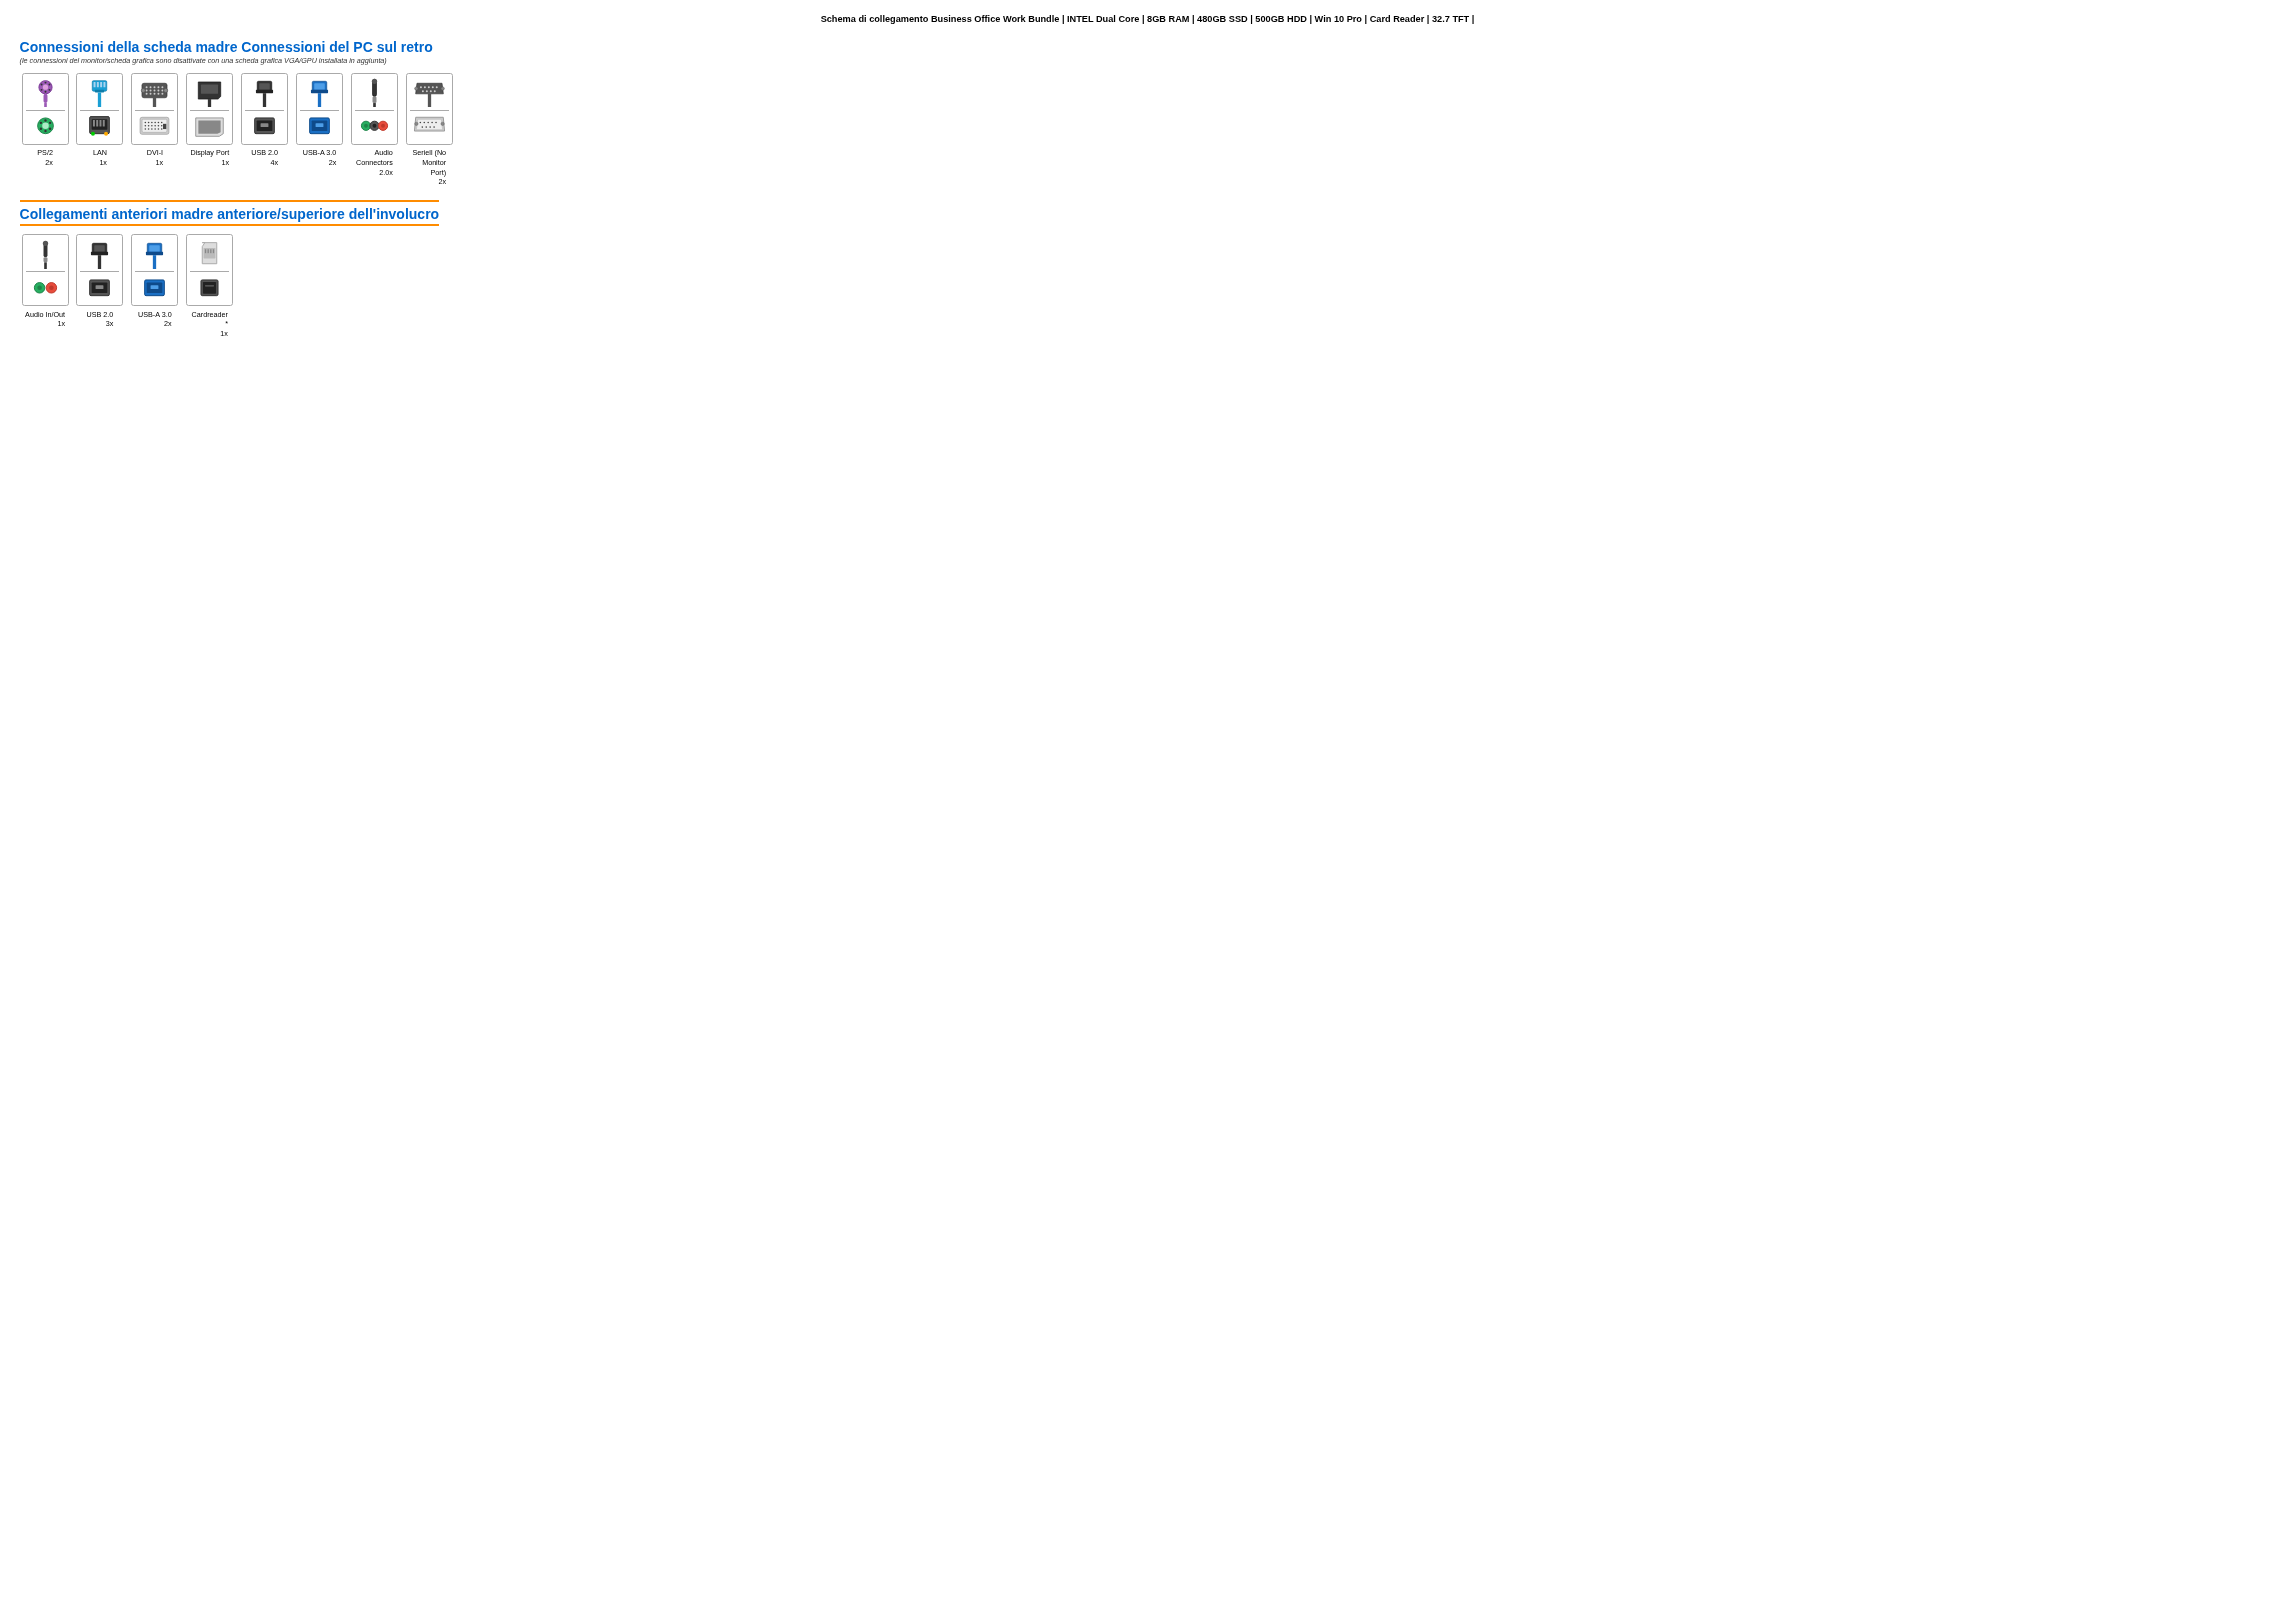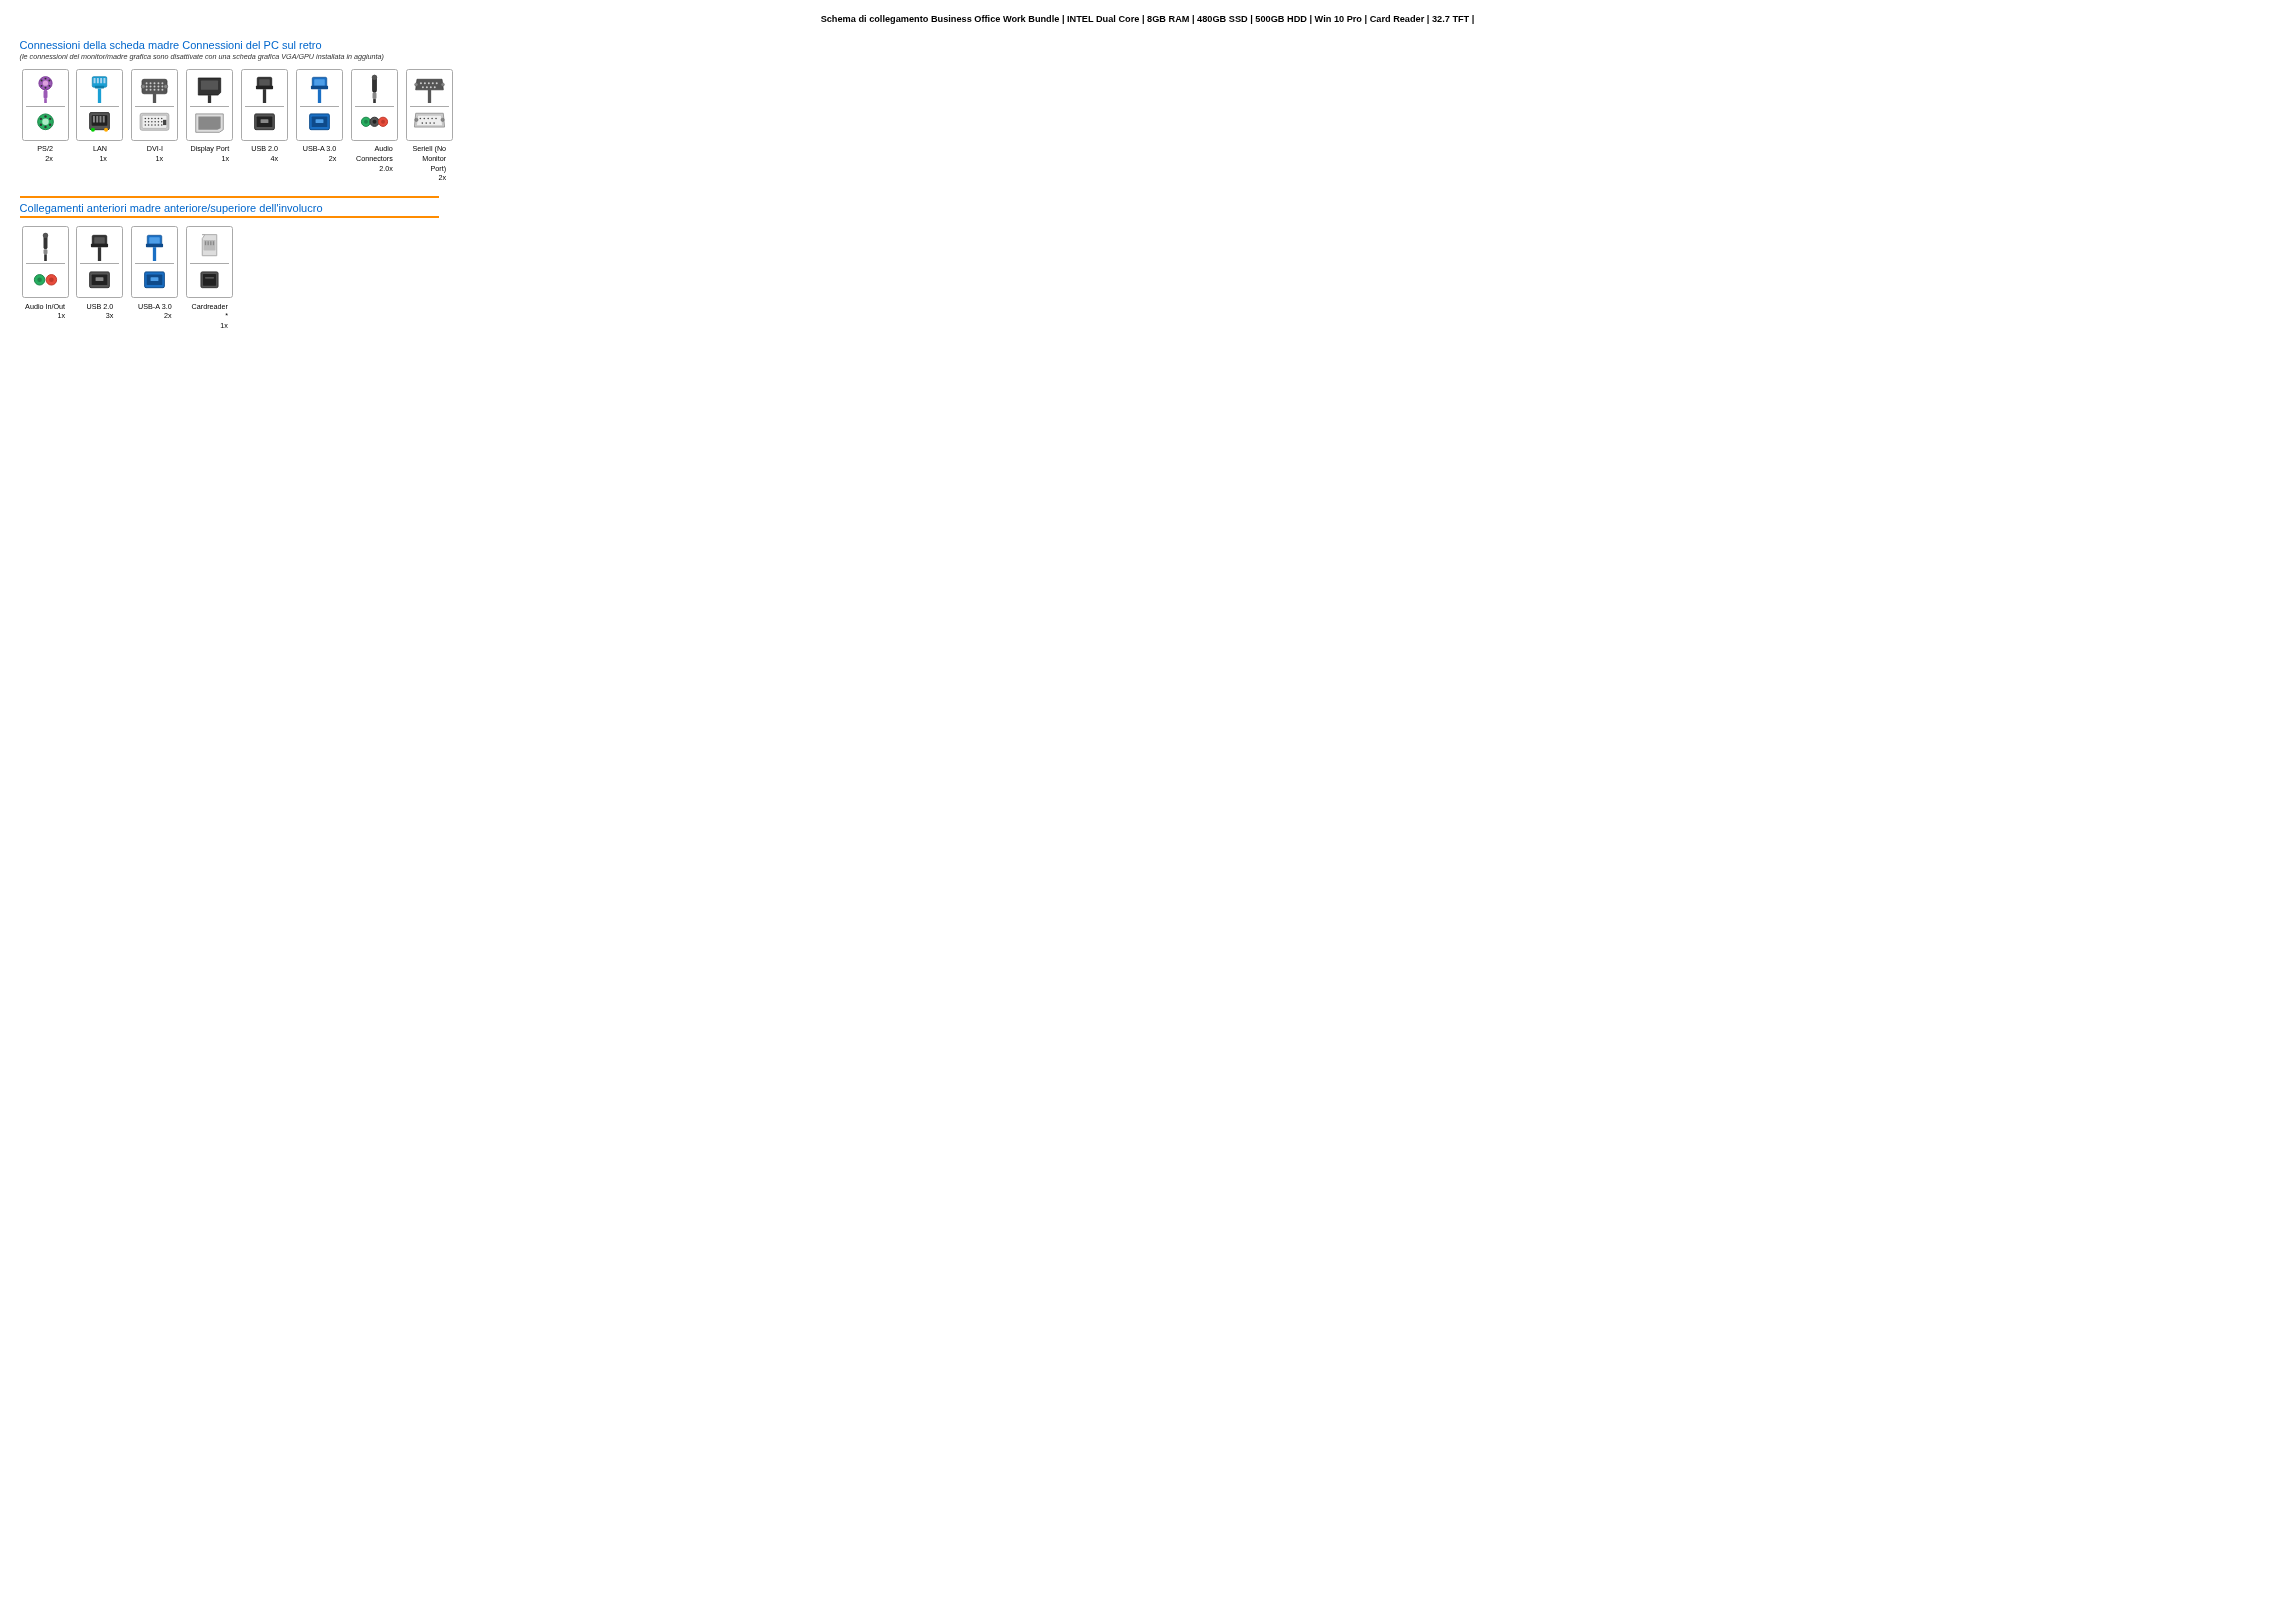--- a/index.html
+++ b/index.html
@@ -11,22 +11,22 @@
       padding: 13px 19.6px;
     }
     .page-title {
       text-align: center;
       font-weight: bold;
       font-size: 9.2px;
       margin-bottom: 11.8px;
       line-height: 1.5;
     }
     .section-heading {
-      font-weight: normal;
-      font-size: 11px;
+      font-weight: bold;
+      font-size: 14px;
       color: #FF8C00;
       margin-bottom: 1.3px;
     }
     .section-heading span {
       color: #0066CC;
     }
     .section-subtitle {
       font-style: italic;
       font-size: 7.2px;
       color: #333;
@@ -87,21 +87,21 @@
 <body>
 
 <div class="page-title">
   <div>Schema di collegamento Business Office Work Bundle | INTEL Dual Core | 8GB RAM | 480GB SSD | 500GB HDD | Win 10 Pro | Card Reader | 32.7 TFT |</div>
 </div>
 
 <div>
   <div class="section-heading">
     <span>Connessioni della scheda madre Connessioni del PC sul retro</span>
   </div>
-  <div class="section-subtitle">(le connessioni del monitor/madre grafica sono disattivate con una scheda grafica VGA/GPU installata in aggiunta)</div>
+  <div class="section-subtitle">(le connessioni del monitor/scheda grafica sono disattivate con una scheda grafica VGA/GPU installata in aggiunta)</div>
 
   <div class="connectors-row">
 
     <div class="connector-item">
       <div class="connector-box">
         <div class="top-icon">
           <svg width="33" height="29" viewBox="0 0 50 44">
 
             <circle cx="25" cy="14" r="10" fill="#9B59B6" stroke="#7D3C98" stroke-width="1.5"></circle>
             <circle cx="25" cy="14" r="4" fill="#DDA0DD"></circle>

